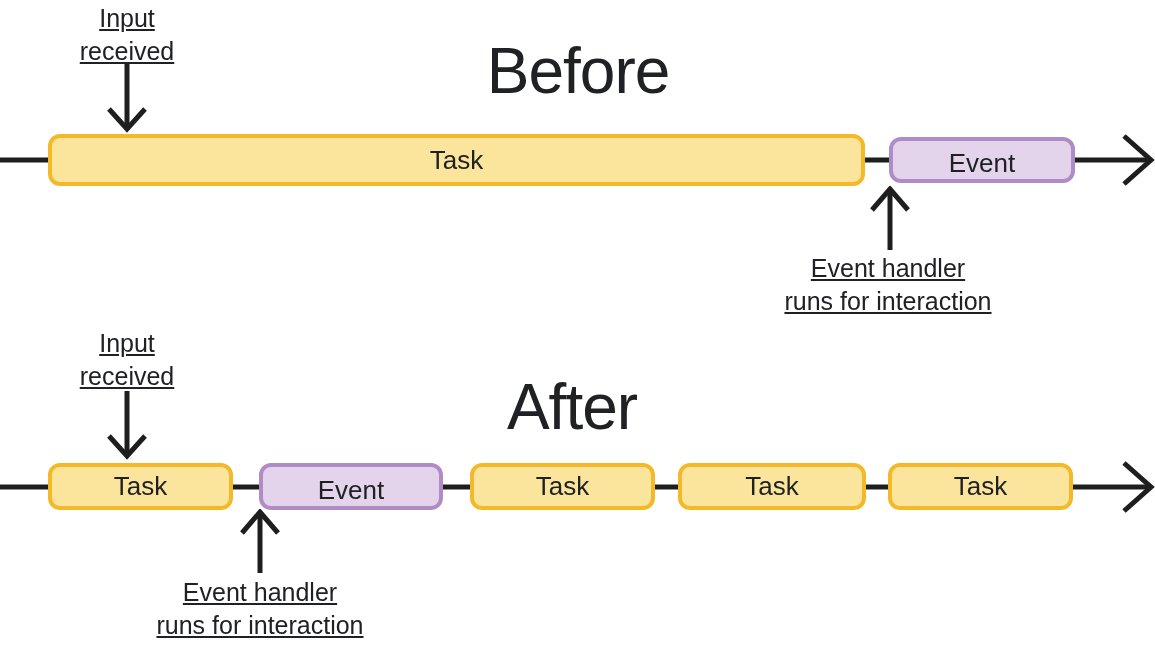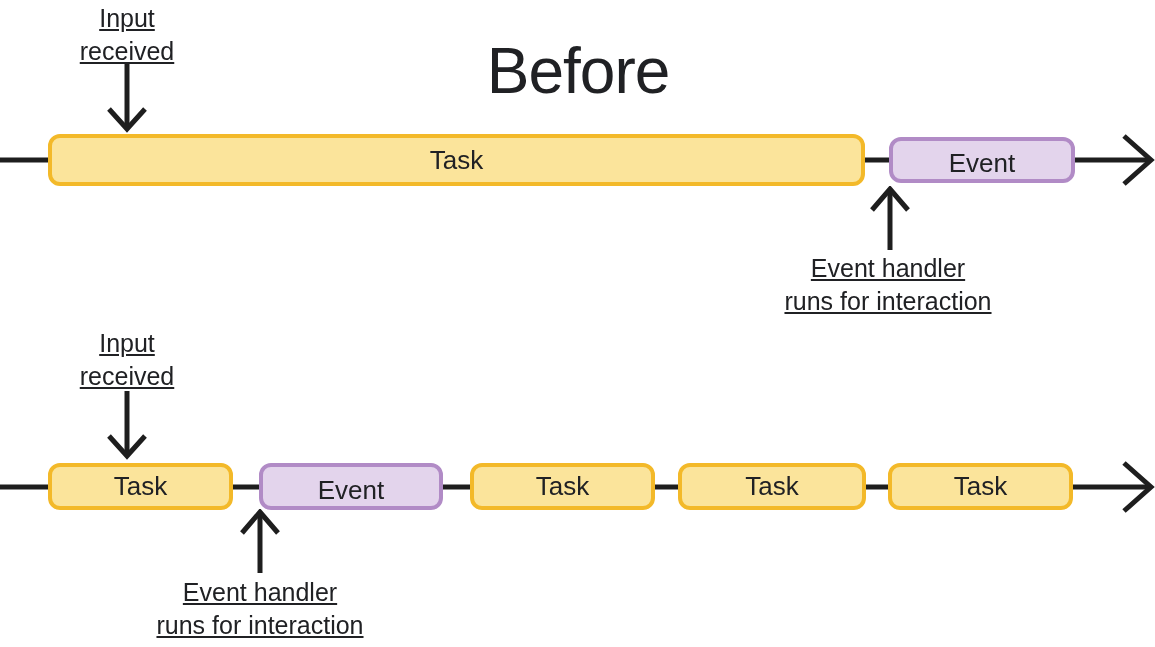--- a/index.html
+++ b/index.html
@@ -106,20 +106,21 @@
   </div>
 
   <svg class="arrow arrow-up-before" width="44" height="66" viewBox="0 0 44 66">
     <line x1="22" y1="64" x2="22" y2="4" stroke="currentColor" stroke-width="5" fill="none"></line>
     <polyline points="4,24 22,3 40,24" stroke="currentColor" stroke-width="5" fill="none"></polyline>
   </svg>
 
   <div class="note handler-before">Event handler
 runs for interaction</div>
 
+  <div class="title t-after">After</div>
 
   <div class="note input-after">Input
 received</div>
 
   <svg class="arrow arrow-down-after" width="44" height="72" viewBox="0 0 44 72">
     <line x1="22" y1="2" x2="22" y2="66" stroke="currentColor" stroke-width="5" fill="none"></line>
     <polyline points="4,47 22,67 40,47" stroke="currentColor" stroke-width="5" fill="none"></polyline>
   </svg>
 
   <svg class="timeline tl-after" width="1155" height="56" viewBox="0 0 1155 56">

